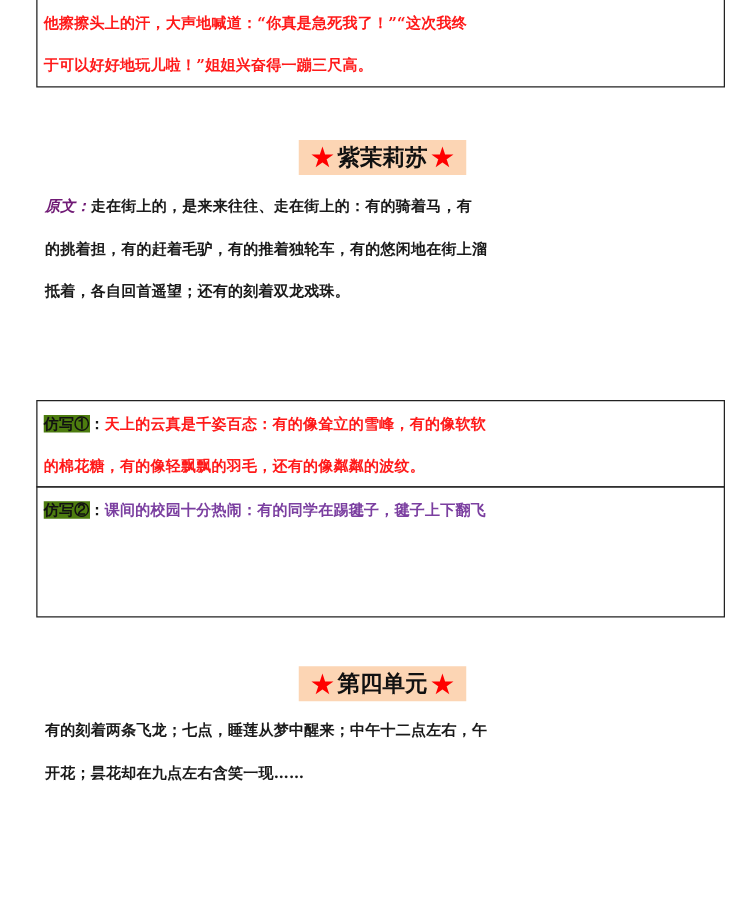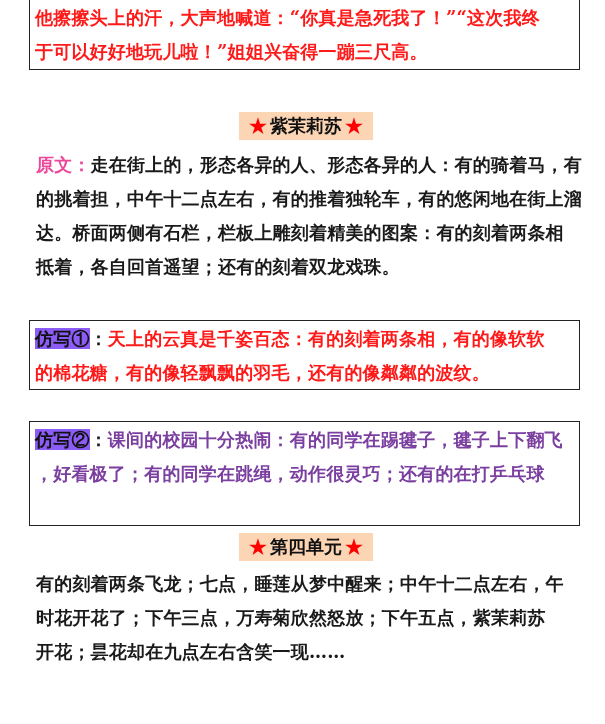--- a/index.html
+++ b/index.html
@@ -22,32 +22,32 @@
     }
     .box {
       position: absolute;
       left: 29px;
       width: 551px;
       border: 1px solid #222;
       box-sizing: border-box;
       padding: 0 5px;
     }
     .line {
-      font-size: 18px;
+      font-size: 12px;
       line-height: 34px;
       font-weight: bold;
       white-space: nowrap;
       letter-spacing: 0.2px;
     }
     .red { color: #ff1a1a; }
     .purple { color: #7b3fa0; }
-    .blue { color: #ec4899; }
+    .blue { color: #701a75; font-style: italic; }
     .black { color: #1a1a1a; }
     .cyan-label {
-      background: #8b5cf6;
+      background: #4d7c0f;
       color: #111;
     }
     .banner {
       position: absolute;
       left: 239px;
       width: 134px;
       height: 28px;
       background: #fcd5b4;
       display: flex;
       align-items: center;
@@ -81,46 +81,43 @@
   </div>
 
   <div class="banner" style="top:112px;">
     <span class="star">★</span>
     <span>紫茉莉苏</span>
     <span class="star">★</span>
   </div>
 
   <div class="para" style="top:148px;">
     <div class="line">
-      <span class="blue">原文：</span><span class="black">走在街上的，形态各异的人、形态各异的人：有的骑着马，有</span>
+      <span class="blue">原文：</span><span class="black">走在街上的，是来来往往、走在街上的：有的骑着马，有</span>
     </div>
-    <div class="line black">的挑着担，中午十二点左右，有的推着独轮车，有的悠闲地在街上溜</div>
-    <div class="line black">达。桥面两侧有石栏，栏板上雕刻着精美的图案：有的刻着两条相</div>
+    <div class="line black">的挑着担，有的赶着毛驴，有的推着独轮车，有的悠闲地在街上溜</div>
     <div class="line black">抵着，各自回首遥望；还有的刻着双龙戏珠。</div>
   </div>
 
   <div class="box" style="top:320px; height:70px; padding-top:1px;">
     <div class="line">
-      <span class="cyan-label">仿写①</span><span class="black">：</span><span class="red">天上的云真是千姿百态：有的刻着两条相，有的像软软</span>
+      <span class="cyan-label">仿写①</span><span class="black">：</span><span class="red">天上的云真是千姿百态：有的像耸立的雪峰，有的像软软</span>
     </div>
     <div class="line red">的棉花糖，有的像轻飘飘的羽毛，还有的像粼粼的波纹。</div>
   </div>
 
-  <div class="box" style="top:389px; height:105px; padding-top:1px;margin-top:32px;">
+  <div class="box" style="top:389px; height:105px; padding-top:1px;">
     <div class="line">
       <span class="cyan-label">仿写②</span><span class="black">：</span><span class="purple">课间的校园十分热闹：有的同学在踢毽子，毽子上下翻飞</span>
     </div>
-    <div class="line purple">，好看极了；有的同学在跳绳，动作很灵巧；还有的在打乒乓球</div>
   </div>
 
   <div class="banner" style="top:533px;">
     <span class="star">★</span>
     <span>第四单元</span>
     <span class="star">★</span>
   </div>
 
   <div class="para" style="top:567px;">
     <div class="line black">有的刻着两条飞龙；七点，睡莲从梦中醒来；中午十二点左右，午</div>
-    <div class="line black">时花开花了；下午三点，万寿菊欣然怒放；下午五点，紫茉莉苏</div>
     <div class="line black">开花；昙花却在九点左右含笑一现……</div>
   </div>
 
 </div>
 
 </body></html>

